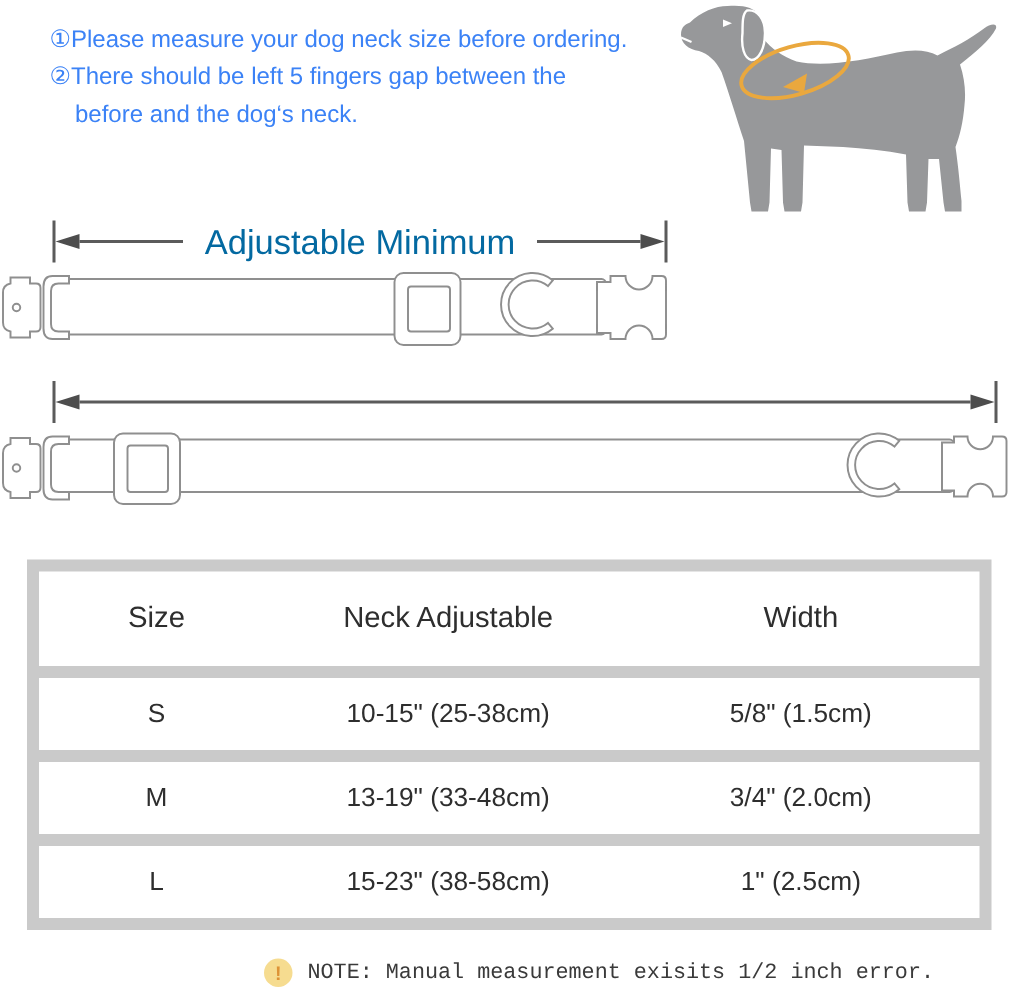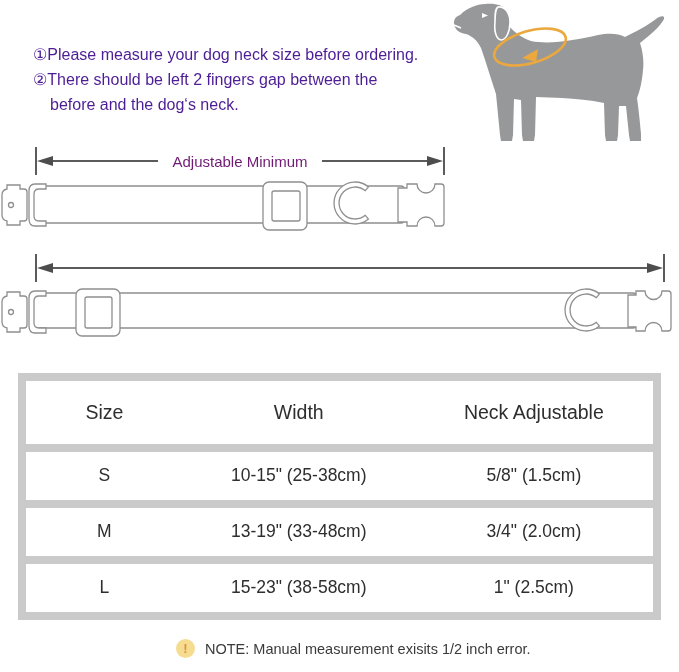--- a/index.html
+++ b/index.html
@@ -2,28 +2,28 @@
 <html><head>
 <meta charset="utf-8">
 <style>
   html,body { margin:0; padding:0; background:#ffffff; }
   #stage {
     position:relative; width:679px; height:672px; background:#ffffff;
     font-family:"Liberation Sans", sans-serif; overflow:hidden;
   }
 
   
-  .instructions { position:absolute; left:33px; top:42px; width:420px;
-    font-size:16px; line-height:25px; color:#4c1d95; }
+  .instructions { position:absolute; left:33px; top:14px; width:420px;
+    font-size:16px; line-height:25px; color:#3b82f6; }
   .instructions p { margin:0; padding-left:17px; text-indent:-17px; }
   .instructions p.cont { text-indent:0; }
 
   
   .measure { position:absolute; height:30px; display:flex; align-items:center;
-    color:#701a75; font-size:15px; }
+    color:#0369a1; font-size:23px; }
   .measure-min { left:35px; top:146px; width:410px; }
   .measure-max { left:35px; top:253px; width:630px; }
   .endbar { width:2px; height:28px; background:#5b5b5b; flex:0 0 auto; }
   .arrseg { flex:1 1 auto; display:flex; align-items:center; min-width:30px; }
   .arrline { flex:1 1 auto; height:1.5px; background:#5b5b5b; }
   .tri { width:0; height:0; flex:0 0 auto; }
   .tri-left  { border-right:16px solid #4d4d4d; border-top:5px solid transparent; border-bottom:5px solid transparent; }
   .tri-right { border-left:16px solid #4d4d4d;  border-top:5px solid transparent; border-bottom:5px solid transparent; }
   .measure .mlabel { flex:0 0 auto; margin:0 14px; white-space:nowrap; }
 
@@ -35,30 +35,30 @@
     display:flex; flex-direction:column; gap:8px; }
   .trow { background:#ffffff; display:grid; grid-template-columns:25% 37% 38%;
     align-items:center; text-align:center; color:#2e2e2e; font-size:17.5px; flex:1 1 0; }
   .trow.thead { font-size:19.5px; flex:1.3 1 0; }
 
   
   .note { position:absolute; left:176px; top:639px; display:flex; align-items:center; gap:10px; }
   .note-icon { width:19px; height:19px; border-radius:50%; background:#f6dc90;
     color:#dd9336; font-weight:bold; font-size:13px; line-height:19px;
     text-align:center; flex:0 0 auto; }
-  .note-text { font-size:14.5px; color:#3a3a3a; white-space:nowrap; }
+  .note-text { font-size:14.5px; color:#3a3a3a; white-space:nowrap;font-family:Liberation Mono, monospace; }
 </style>
 </head>
 <body>
 
 <div id="stage">
 
   <div class="instructions">
     <p>①Please measure your dog neck size before ordering.</p>
-    <p>②There should be left 2 fingers gap between the</p>
+    <p>②There should be left 5 fingers gap between the</p>
     <p class="cont">before and the dog‘s neck.</p>
   </div>
 
   <svg style="position:absolute; left:452px; top:2px;" width="222" height="143" viewBox="0 0 222 143">
     <path fill="#97989a" d="
       M 8 13
       C 15 6 25 2 33 2
       C 43 1 51 3 54 8
       C 57 13 58 19 57 24
       C 62 30 70 36 79 39
@@ -139,22 +139,22 @@
     <path d="M 46 12 L 35 12 Q 29 12 29 19 L 29 47 Q 29 54 35 54 L 46 54 L 46 49 L 39 49 Q 34 49 34 44 L 34 22 Q 34 17 39 17 L 46 17 Z"></path>
     <rect x="76" y="10" width="44" height="47" rx="6"></rect>
     <rect x="85" y="18" width="27" height="31" rx="2"></rect>
     <path d="M 599.5 14.9 A 21 21 0 1 0 599.5 47.1 L 596.3 43.3 A 16 16 0 1 1 596.3 18.7 Z"></path>
     <path d="M 628 16 L 628 48 L 636 48 L 636 52 L 645 52 A 8.5 8.5 0 0 1 662 52 L 668 52 Q 671 52 671 49 L 671 15 Q 671 12 668 12 L 662 12 A 8.5 8.5 0 0 1 645 12 L 636 12 L 636 16 Z"></path>
   </svg>
 
   <div class="size-table">
     <div class="trow thead">
       <div>Size</div>
+      <div>Neck Adjustable</div>
       <div>Width</div>
-      <div>Neck Adjustable</div>
     </div>
     <div class="trow">
       <div>S</div>
       <div>10-15" (25-38cm)</div>
       <div>5/8" (1.5cm)</div>
     </div>
     <div class="trow">
       <div>M</div>
       <div>13-19" (33-48cm)</div>
       <div>3/4" (2.0cm)</div>

